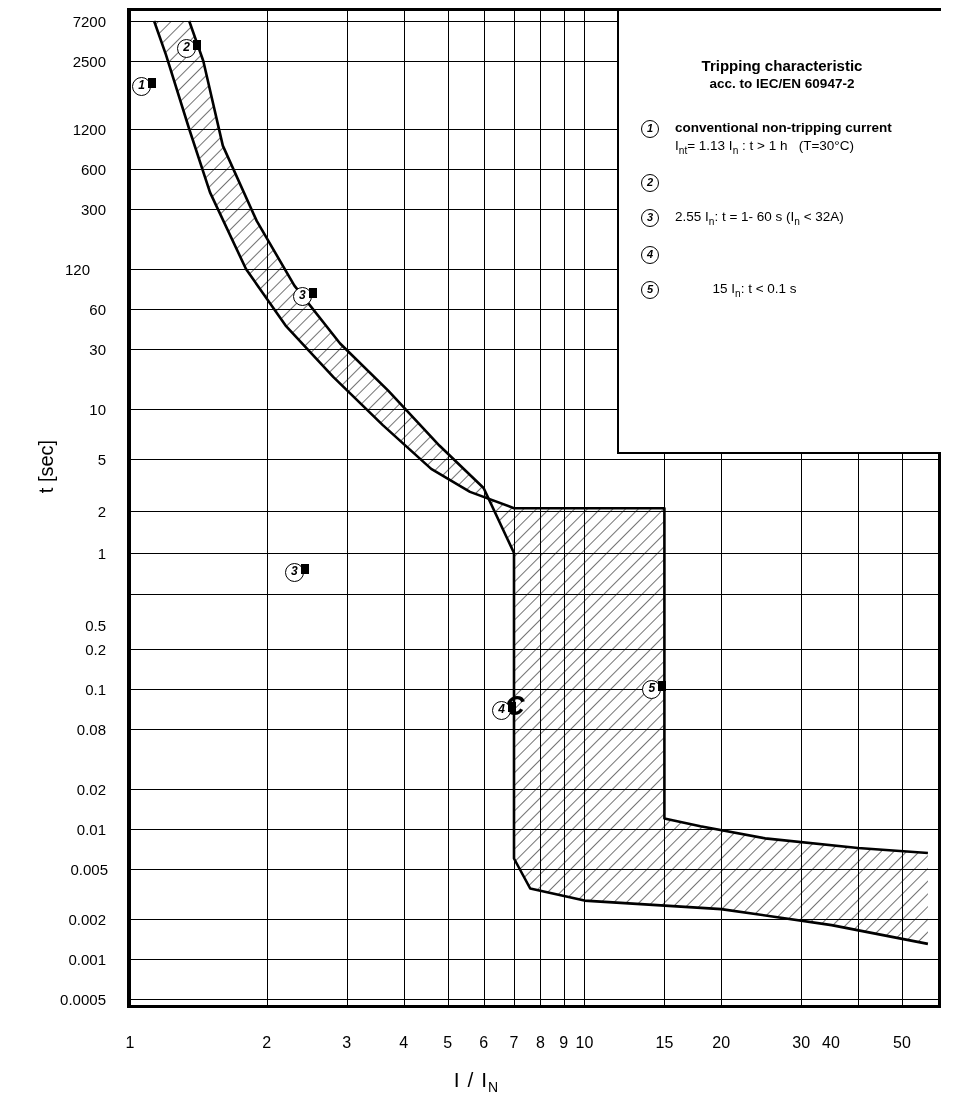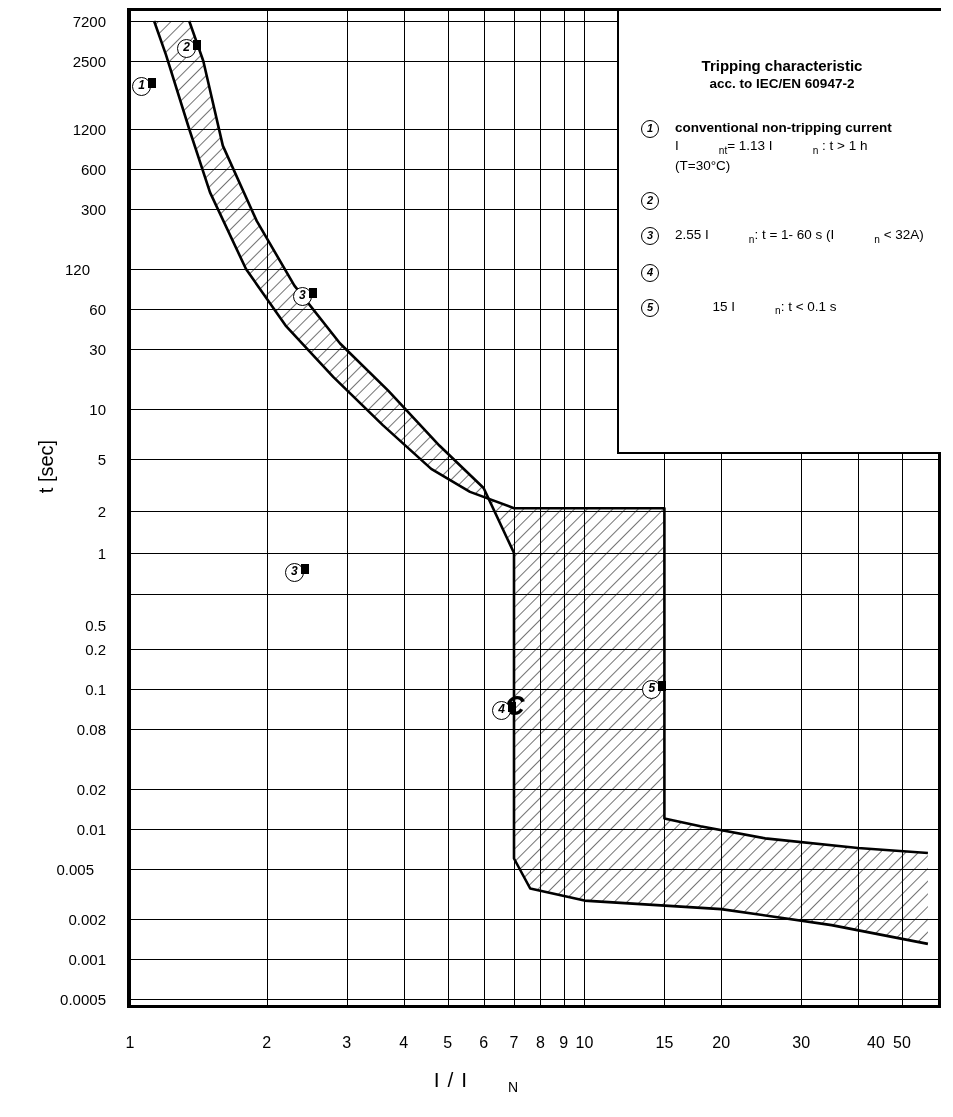--- a/index.html
+++ b/index.html
@@ -92,21 +92,21 @@
     display:inline-block;
     width:16px;height:16px;
     border:1.4px solid #000;
     border-radius:50%;
     line-height:14px;
     text-align:center;
     font-size:11px;
     font-style:italic;
     font-weight:bold;
   }
-  sub{font-size:0.75em;margin-left:40px;}
+  sub{font-size:0.75em;}
 
   
   .marker{
     position:absolute;
     width:17px;height:17px;
     border:1.5px solid #000;
     border-radius:50%;
     background:#fff;
     font-size:12px;
     font-style:italic;
@@ -129,21 +129,21 @@
 <body>
 
 <div id="root">
 
   <div id="yaxis-title">t [sec]</div>
 
   <div id="ylabels">
       <div class="ylab" style="top: 991px; right: 14px;">0.0005</div>
       <div class="ylab" style="top: 951px; right: 14px;">0.001</div>
       <div class="ylab" style="top: 911px; right: 14px;">0.002</div>
-      <div class="ylab" style="top: 861px; right: 26px;">0.005</div>
+      <div class="ylab" style="top: 861px; right: 12px;">0.005</div>
       <div class="ylab" style="top: 821px; right: 14px;">0.01</div>
       <div class="ylab" style="top: 781px; right: 14px;">0.02</div>
       <div class="ylab" style="top: 721px; right: 14px;">0.08</div>
       <div class="ylab" style="top: 681px; right: 14px;">0.1</div>
       <div class="ylab" style="top: 641px; right: 14px;">0.2</div>
       <div class="ylab" style="top: 581px; right: 14px; margin-top: 36px;">0.5</div>
       <div class="ylab" style="top: 545px; right: 14px;">1</div>
       <div class="ylab" style="top: 503px; right: 14px;">2</div>
       <div class="ylab" style="top: 451px; right: 14px;">5</div>
       <div class="ylab" style="top: 401px; right: 14px;">10</div>
@@ -270,21 +270,21 @@
       <div class="xlab" style="left: 276.579px;">4</div>
       <div class="xlab" style="left: 320.615px;">5</div>
       <div class="xlab" style="left: 356.595px;">6</div>
       <div class="xlab" style="left: 387.016px;">7</div>
       <div class="xlab" style="left: 413.368px;">8</div>
       <div class="xlab" style="left: 436.612px;">9</div>
       <div class="xlab" style="left: 457.405px;">10</div>
       <div class="xlab" style="left: 537.421px;">15</div>
       <div class="xlab" style="left: 594.194px;">20</div>
       <div class="xlab" style="left: 674.211px;">30</div>
-      <div class="xlab" style="left: 749px; text-align: center;">40</div>
+      <div class="xlab" style="left: 704px; text-align: center;">40</div>
       <div class="xlab" style="left: 775.02px;">50</div>
     </div>
 
   <div id="xaxis-title">
     <span>I / I</span><sub>N</sub>
   </div>
 
 </div>
 
 </body></html>

